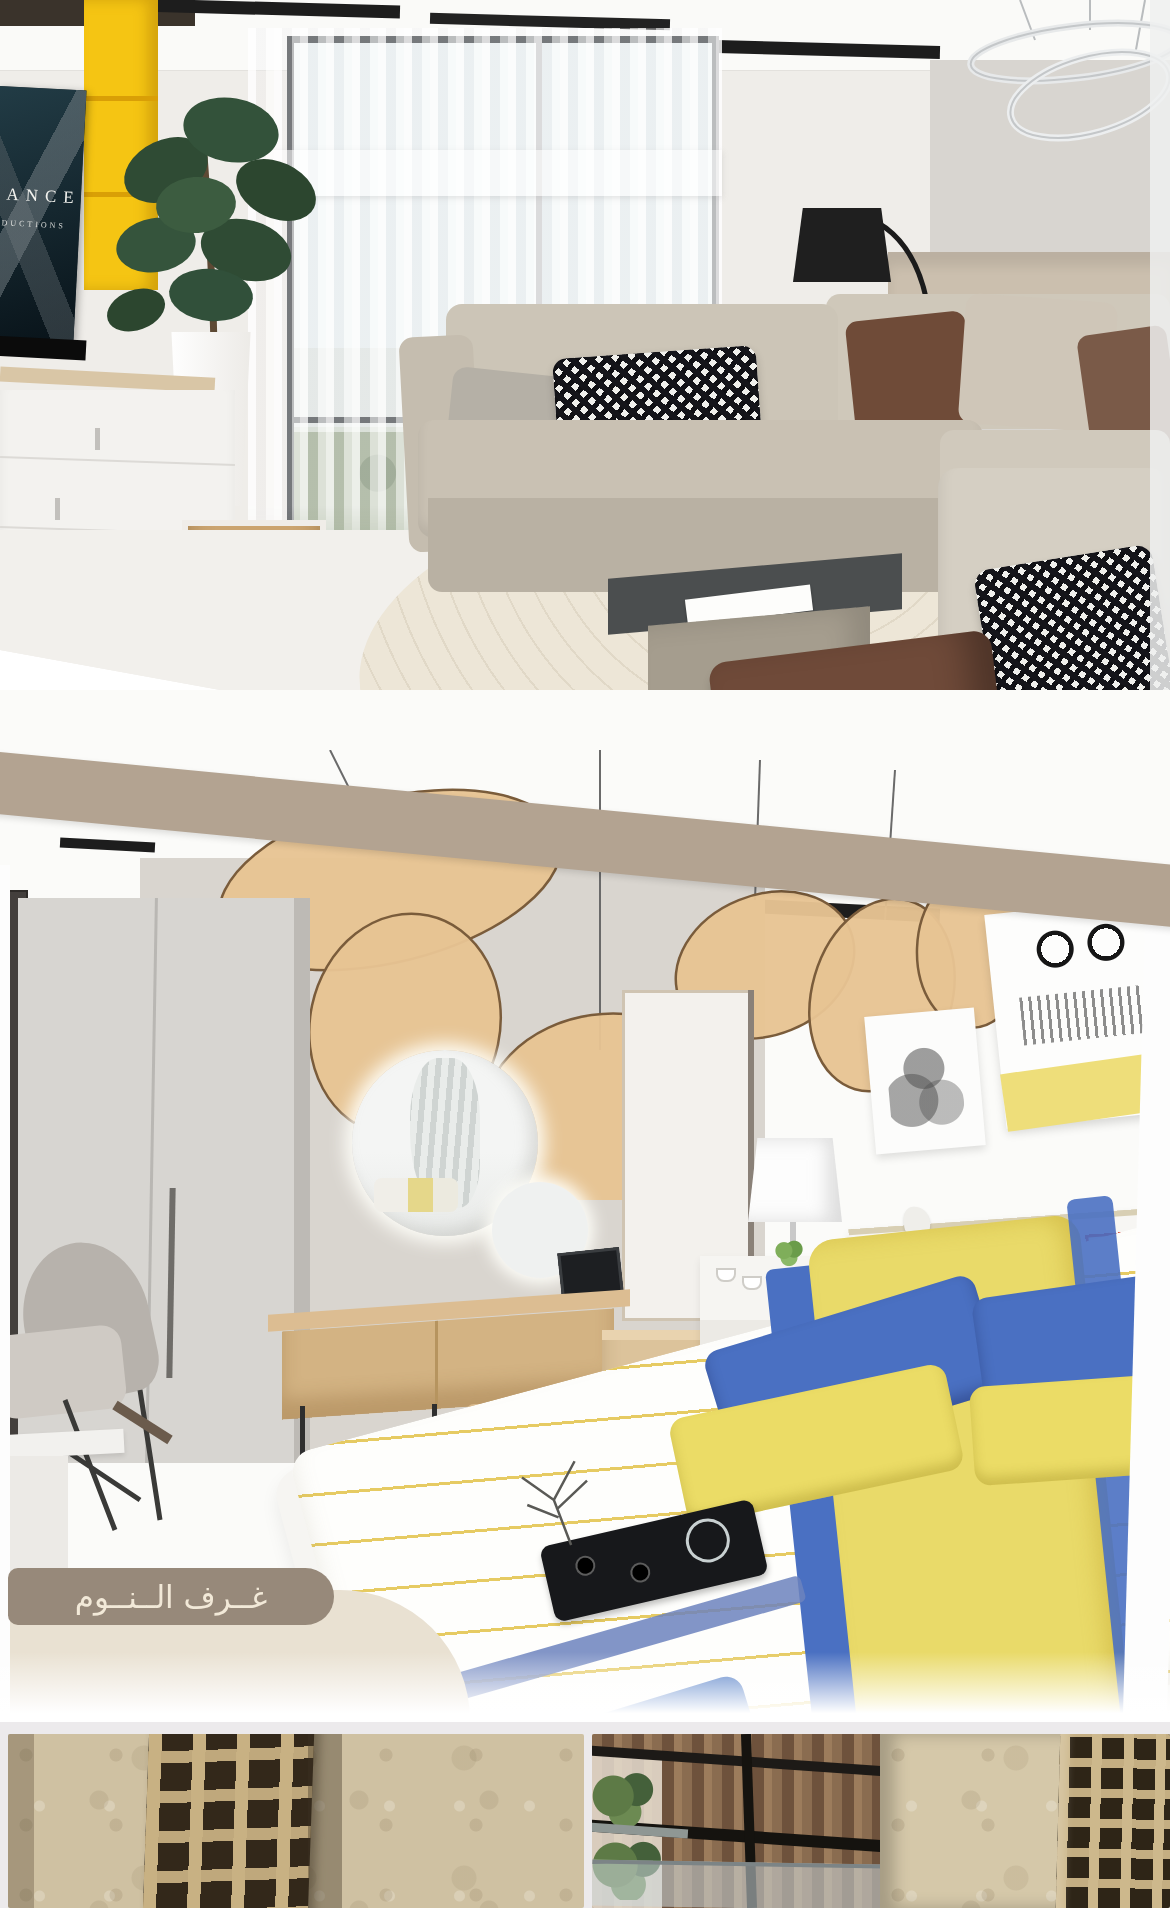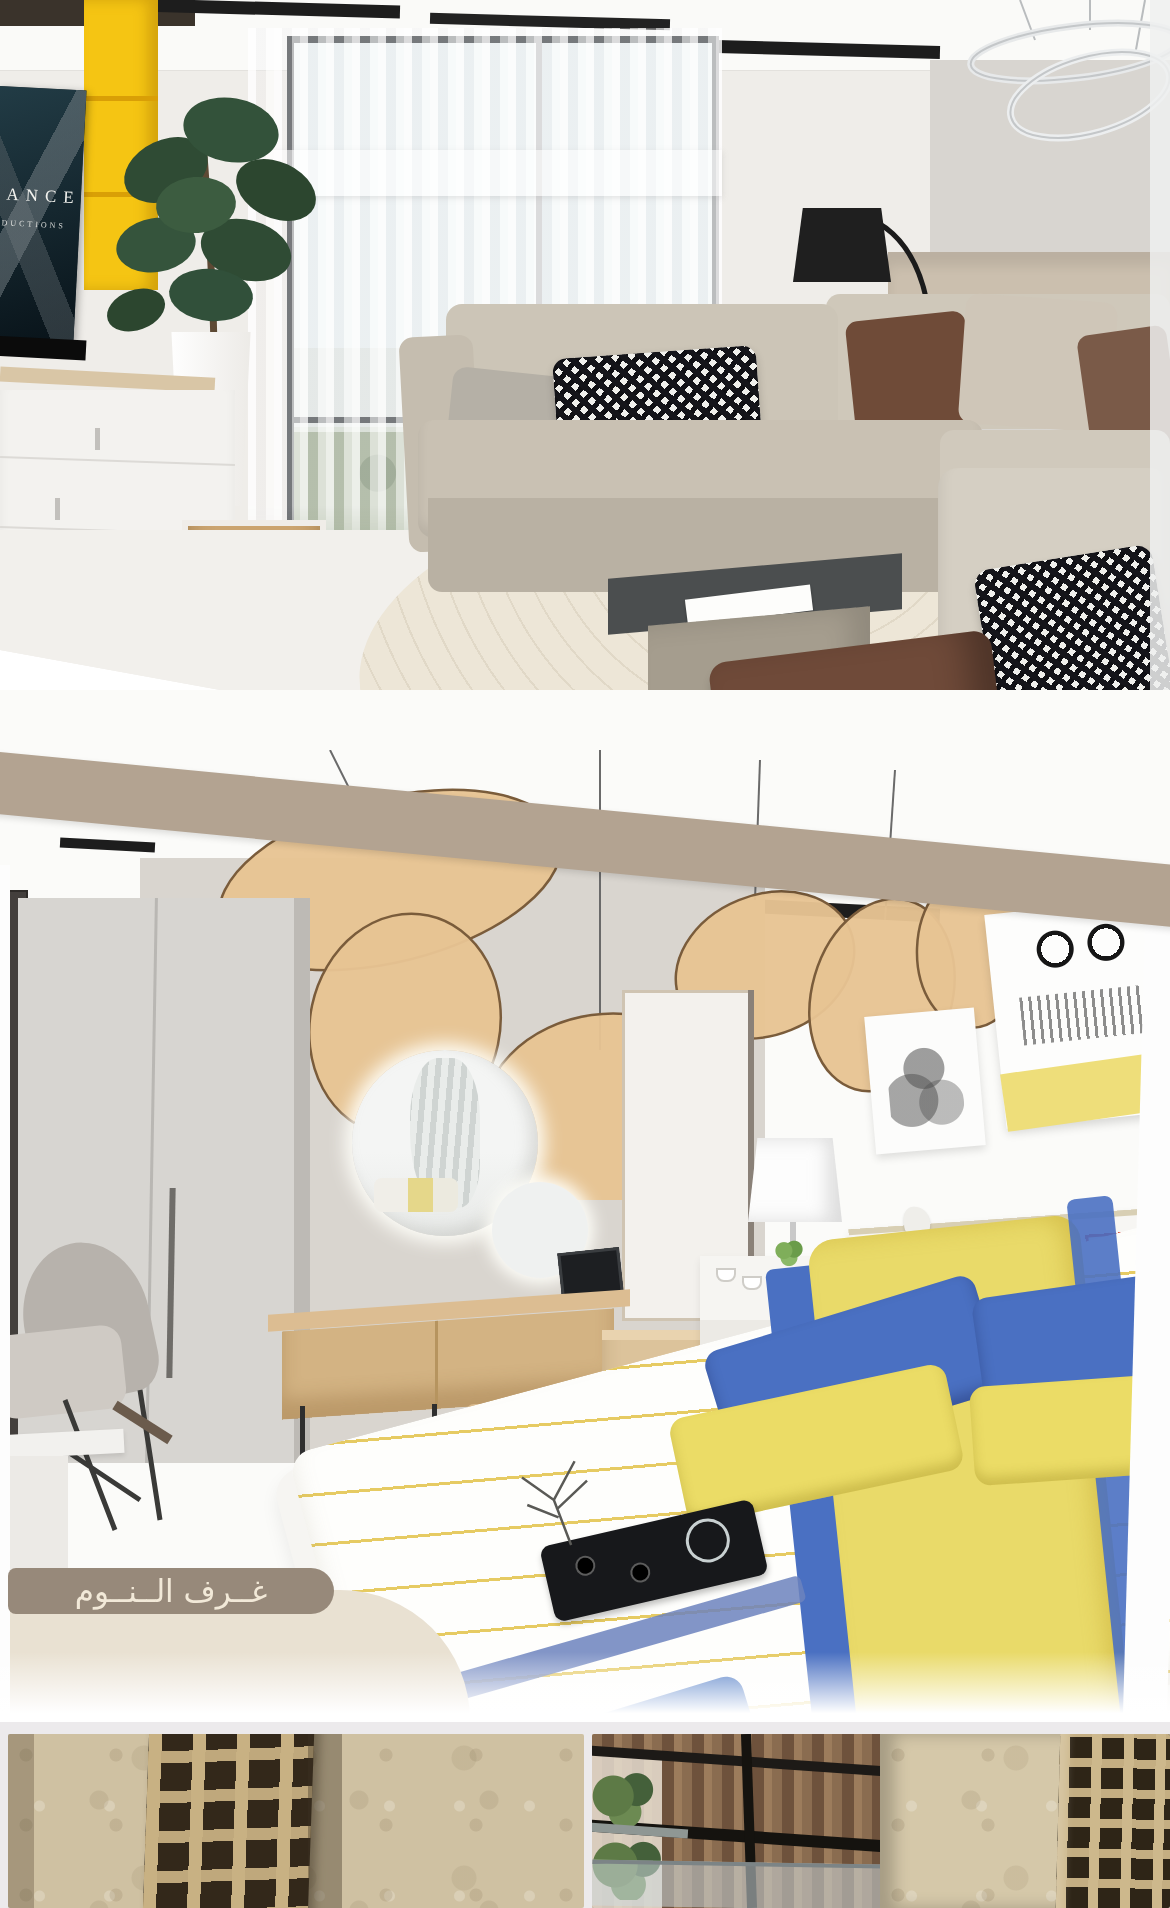--- a/index.html
+++ b/index.html
@@ -271,21 +271,21 @@
     <div class="abs" style="left:-10px;top:900px;width:480px;height:150px;background:#e9e1d2;border-radius:0 130px 0 0;"></div>
 
     <div class="abs" style="left:0;top:175px;width:10px;height:1060px;background:#fdfdfd;"></div>
     <div class="abs" style="left:1134px;top:190px;width:44px;height:880px;background:#fdfdfd;transform:rotate(1.6deg);"></div>
 
     <div class="abs" style="left:0;top:962px;width:1170px;height:85px;background:linear-gradient(to bottom,rgba(255,255,255,0),#ffffff 72%);"></div>
   </section>
 
   <div class="abs" style="left:-20px;top:750px;width:1270px;height:62px;background:var(--divider-band,#b3a391);transform:rotate(5.5deg);transform-origin:0 0;box-shadow:0 3px 6px rgba(0,0,0,.12);"></div>
 
-  <div class="abs pill" style="left:8px;top:1568px;width:326px;height:46px;">
+  <div class="abs pill" style="left:8px;top:1568px;width:326px;height:57px;">
     <span>غــرف الــنــوم</span>
   </div>
 
 
   <section class="abs strip">
 
     <div class="abs stone" style="left:8px;top:12px;width:576px;height:174px;overflow:hidden;border-radius:2px;">
       <div class="abs" style="left:0;top:0;width:26px;height:100%;background:rgba(90,75,55,.35);"></div>
       <div class="abs lattice" style="left:138px;top:-8px;width:165px;height:195px;transform:skewX(-4deg) rotate(-2deg);box-shadow:6px 0 10px rgba(50,40,25,.4);"></div>
       <div class="abs" style="left:300px;top:0;width:34px;height:100%;background:rgba(60,50,35,.38);"></div>

